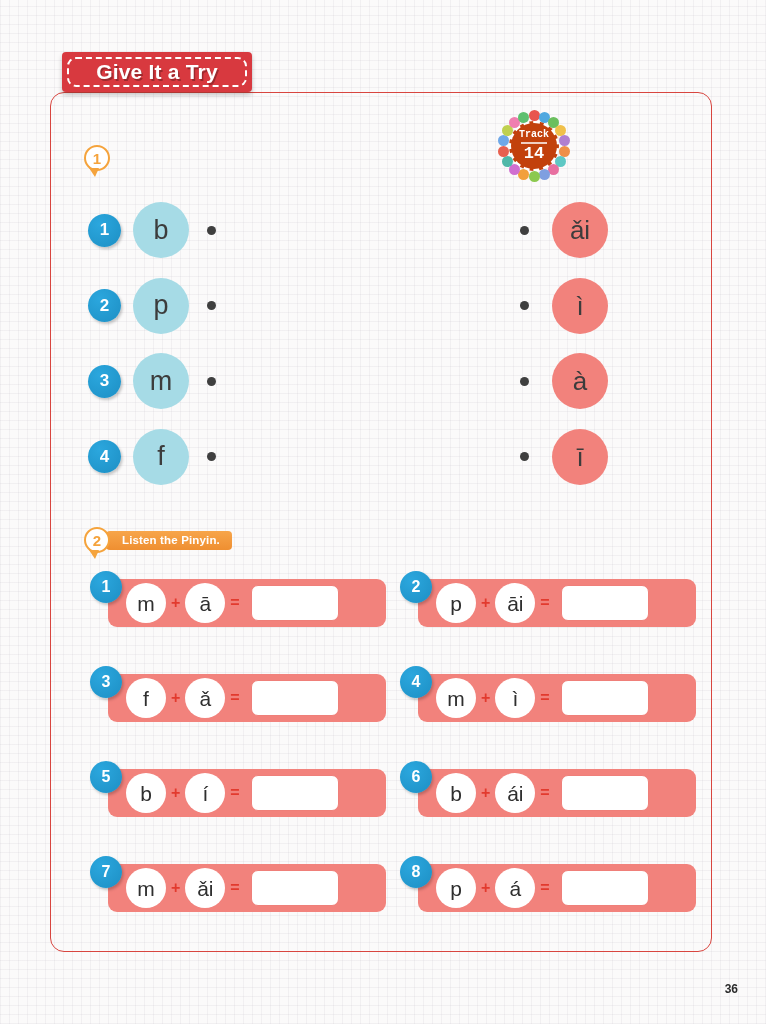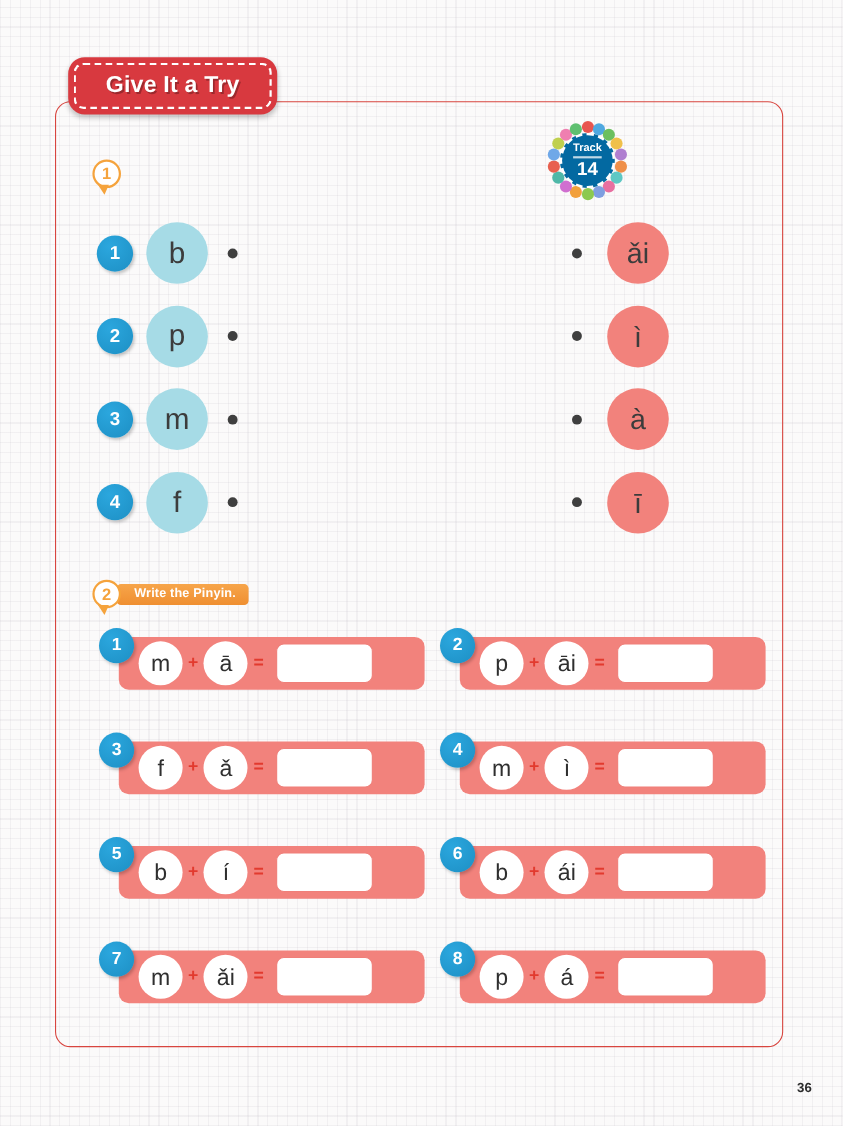--- a/index.html
+++ b/index.html
@@ -23,23 +23,23 @@
     width: 662px; height: 860px;
     border: 1.6px solid #d8453f;
     border-radius: 14px;
     background: transparent;
   }
 
   
   .title-banner {
     position: absolute;
     left: 62px; top: 52px;
-    width: 190px; height: 52px;
+    width: 190px; height: 40px;
     background: #d8393f;
-    border-radius: 15px;
+    border-radius: 4px;
     box-shadow: 0 3px 5px rgba(0,0,0,0.22);
     z-index: 6;
   }
   .title-banner::before {
     content: "";
     position: absolute;
     left: 5px; top: 5px; right: 5px; bottom: 5px;
     border: 2px dashed #ffffff;
     border-radius: 9px;
   }
@@ -111,27 +111,28 @@
     width: 11px; height: 11px;
     border-radius: 50%;
     margin-left: -5.5px;
     margin-top: -5.5px;
   }
   .track-core {
     position: absolute;
     left: 11px; top: 11px;
     width: 50px; height: 50px;
     border-radius: 50%;
-    background: #0369a1;
+    background: #c2410c;
     border: 2px dashed #ffffff;
     display: flex;
     flex-direction: column;
     align-items: center;
     justify-content: center;
     color: #ffffff;
+    font-family: Liberation Mono, monospace;
   }
   .track-label { font-size: 10px; font-weight: bold; line-height: 1; }
   .track-divider {
     width: 26px; height: 1.5px;
     background: rgba(255,255,255,0.75);
     margin: 2px 0 1px;
   }
   .track-number { font-size: 17px; font-weight: bold; line-height: 1; }
 
   
@@ -314,21 +315,21 @@
       <div class="num-badge">4</div>
       <div class="consonant-circle">f</div>
       <div class="dot dot-left"></div>
       <div class="dot dot-right"></div>
       <div class="vowel-circle">ī</div>
     </div>
   </div>
 
 <div class="instruction" style="left:84px; top:527px;">
   <div class="inst-num">2</div>
-  <div class="inst-bar">Write the Pinyin.</div>
+  <div class="inst-bar">Listen the Pinyin.</div>
 </div>
 
 <div class="write-area">
     <div class="write-item" style="left: 90px; top: 574px;">
       <div class="write-badge">1</div>
       <div class="write-bar">
         <div class="token-circle">m</div>
         <div class="op">+</div>
         <div class="token-circle">ā</div>
         <div class="op">=</div>

